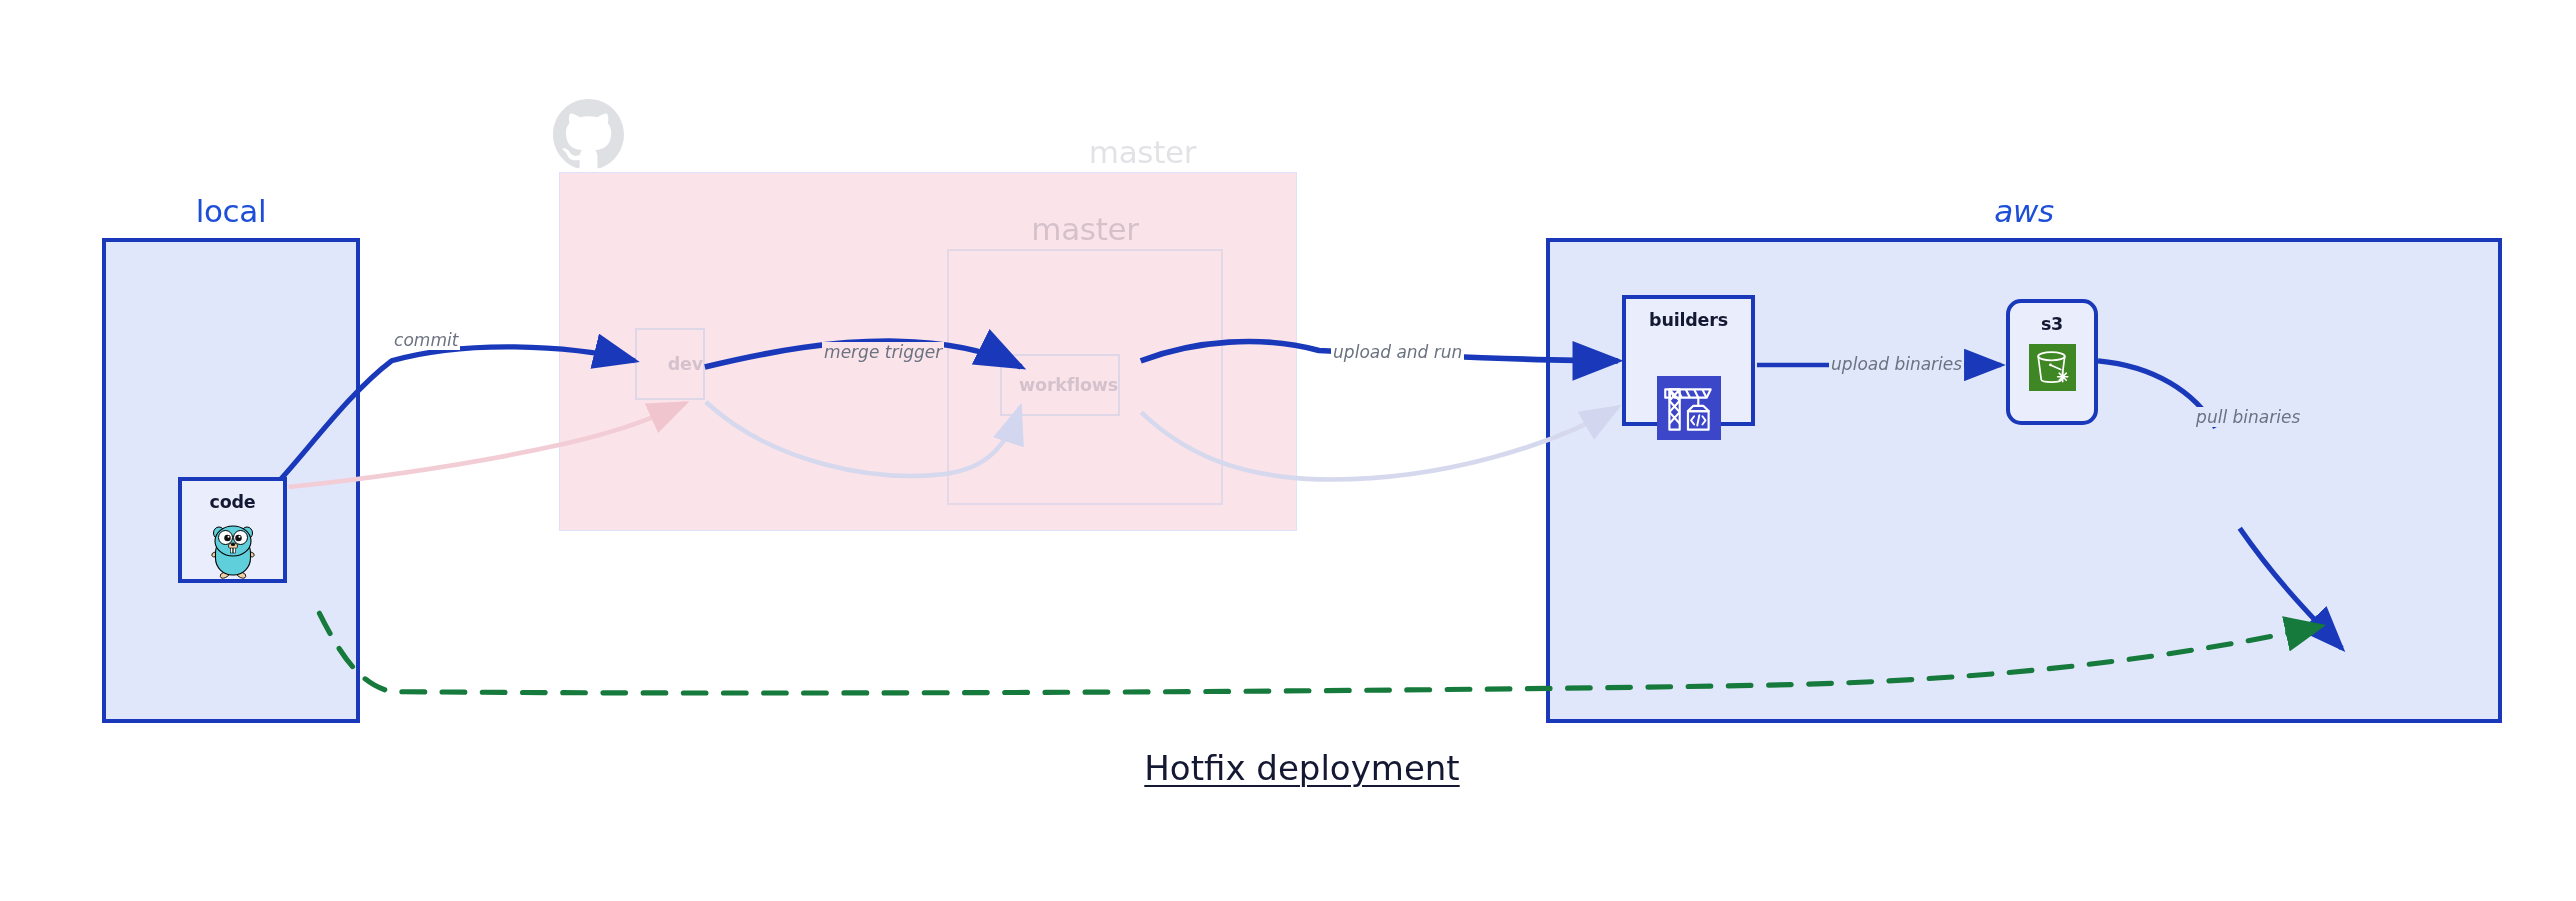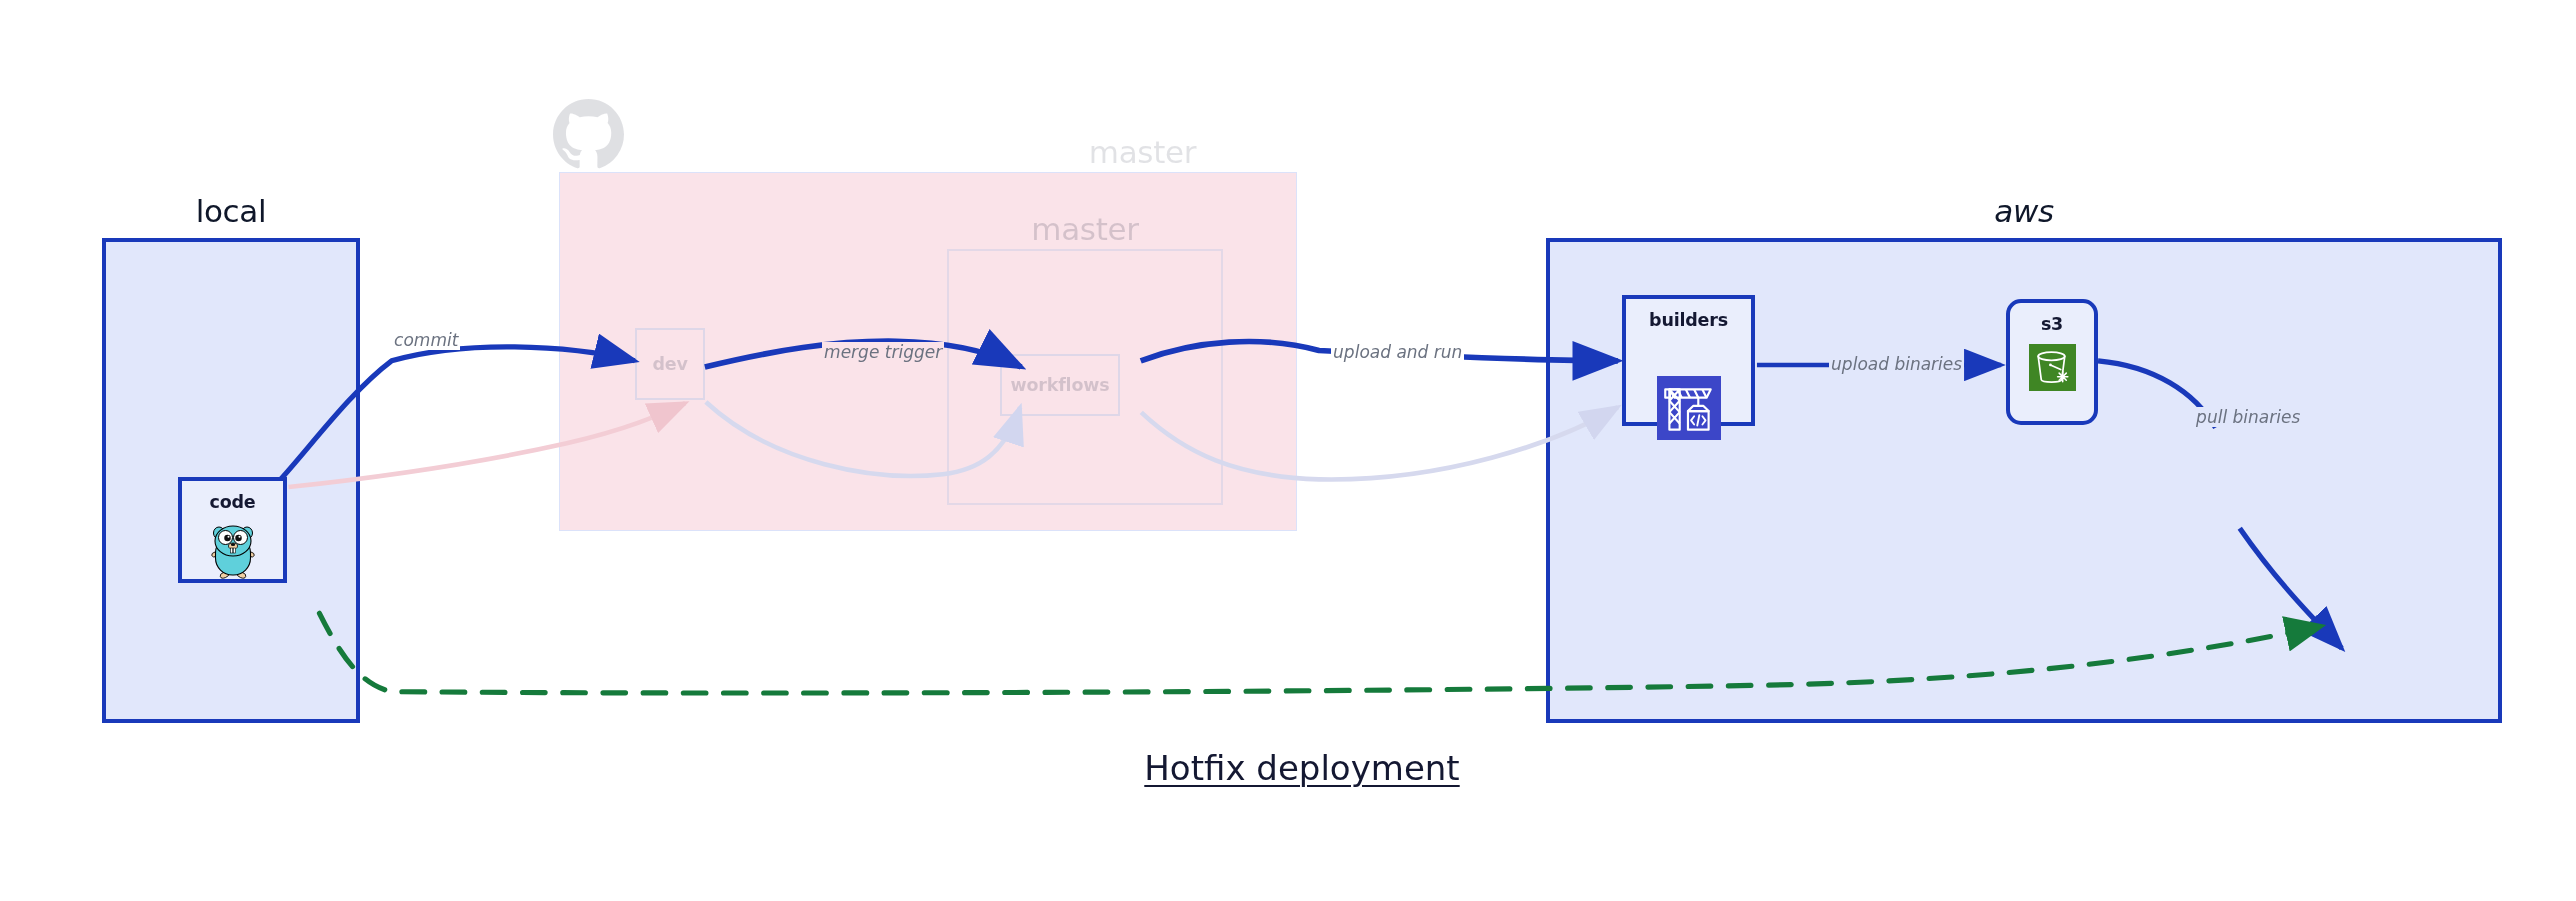--- a/index.html
+++ b/index.html
@@ -6,21 +6,21 @@
   body{
     font-family:"DejaVu Sans","Liberation Sans",sans-serif;
     width:2604px;height:902px;overflow:hidden;position:relative;
   }
   #stage{position:relative;width:2604px;height:902px;background:#fff;}
 
   
   .group{position:absolute;box-sizing:border-box;}
   .group-label{
     position:absolute;text-align:center;white-space:nowrap;
-    font-size:31px;color:#0f172a;letter-spacing:-0.3px;
+    font-size:31px;color:#1d4ed8;letter-spacing:-0.3px;
   }
   .grp-local{
     left:102px;top:238px;width:258px;height:485px;
     background:#e1e7fb;border:4.6px solid #1939ba;
   }
   .lbl-local{left:102px;top:193px;width:258px;}
 
   .grp-github{
     left:559px;top:172px;width:738px;height:359px;
     background:#fae3e9;border:1.5px solid #dbe2fa;
@@ -53,21 +53,21 @@
 
   .n-code{left:178px;top:477px;width:109px;height:106px;}
   .n-builders{left:1622px;top:295px;width:133px;height:131px;gap:36px;}
   .n-s3{left:2006px;top:299px;width:92px;height:126px;border-radius:15px;}
   .n-ec2{left:2329px;top:557px;width:99px;height:124px;}
 
   
   .node-faded{
     position:absolute;box-sizing:border-box;
     background:transparent;border:2.1px solid #d5d3e8;
-    display:flex;align-items:center;justify-content:center;
+    display:flex;align-items:center;justify-content:flex-end;
     opacity:.75;
   }
   .node-faded span{
     font-size:17.5px;font-weight:bold;color:#141832;opacity:.22;
     white-space:nowrap;letter-spacing:-0.2px;
   }
   .n-dev{left:635px;top:328px;width:70px;height:72px;}
   .n-workflows{left:1000px;top:354px;width:120px;height:62px;}
 
   

